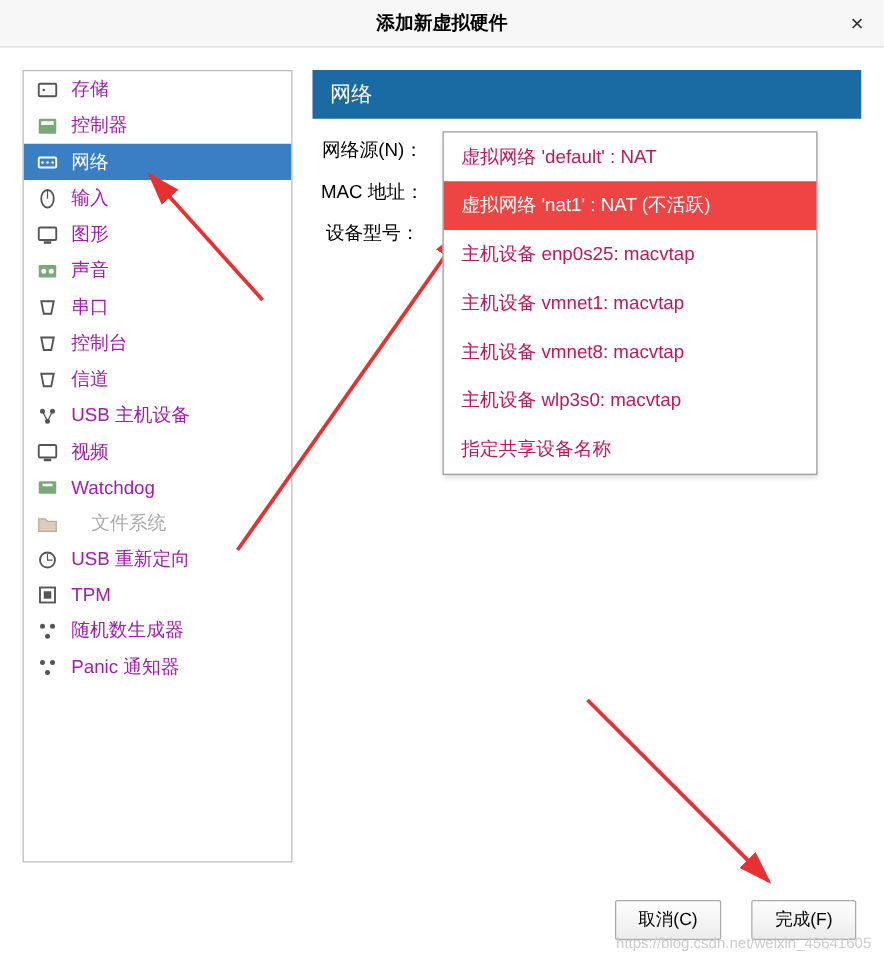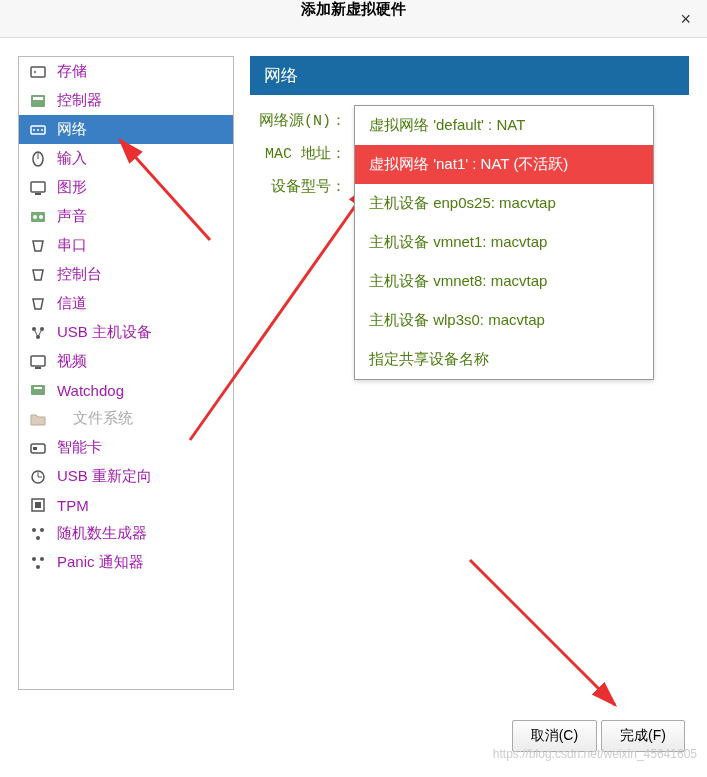--- a/index.html
+++ b/index.html
@@ -7,21 +7,21 @@
       font-family: "Microsoft YaHei", "SimHei", sans-serif;
       font-size: 14px;
       background: #fff;
       width: 707px;
       height: 777px;
       position: relative;
     }
     .titlebar {
       height: 38px;
       display: flex;
-      align-items: flex-start;
+      align-items: center;
       justify-content: center;
       position: relative;
       border-bottom: 1px solid #ddd;
       background: #f7f7f7;
     }
     .titlebar-title { font-weight: bold; font-size: 15px; }
     .close-btn {
       position: absolute;
       right: 10px;
       top: 50%;
@@ -84,49 +84,48 @@
       gap: 14px;
       position: relative;
     }
     .form-row {
       display: flex;
       align-items: center;
       gap: 8px;
     }
     .form-label {
       width: 96px;
-      text-align: right;
+      text-align: center;
       font-size: 15px;
-      color: #4d7c0f;
-      font-family: Liberation Mono, monospace;
+      color: #000000;
     }
     .dropdown {
       position: absolute;
       left: 104px;
       top: 10px;
       width: 300px;
       border: 1px solid #999;
       background: #fff;
       box-shadow: 0 2px 4px rgba(0,0,0,0.15);
       z-index: 10;
     }
     .dropdown-item {
       padding: 10px 14px;
       font-size: 15px;
       cursor: pointer;
-      color: #4d7c0f;
+      color: #be185d;
     }
     .dropdown-item.selected {
       background: #ef4444;
       color: #fff;
     }
     .footer {
       display: flex;
       justify-content: flex-end;
-      gap: 4px;
+      gap: 24px;
       padding: 12px 22px;
     }
     .btn {
       padding: 6px 18px;
       border: 1px solid #aaa;
       background: linear-gradient(#fdfdfd, #ececec);
       cursor: pointer;
       font-size: 14px;
       border-radius: 2px;
     }
@@ -263,29 +262,20 @@
         </span>
         <span>Watchdog</span>
       </div>
       <div class="sidebar-item disabled">
         <span class="sidebar-icon">
           <svg width="18" height="18" viewBox="0 0 18 18">
             <path d="M2 5 L7 5 L9 7 L16 7 L16 15 L2 15 Z" fill="#dcb" stroke="#ba9"></path>
           </svg>
         </span>
         <span>文件系统</span>
-      </div>
-      <div class="sidebar-item">
-        <span class="sidebar-icon">
-          <svg width="18" height="18" viewBox="0 0 18 18">
-            <rect x="2" y="5" width="14" height="9" rx="2" fill="none" stroke="#555" stroke-width="1.5"></rect>
-            <rect x="4" y="8" width="4" height="3" fill="#555"></rect>
-          </svg>
-        </span>
-        <span>智能卡</span>
       </div>
       <div class="sidebar-item">
         <span class="sidebar-icon">
           <svg width="18" height="18" viewBox="0 0 18 18">
             <circle cx="9" cy="9" r="6" fill="none" stroke="#555" stroke-width="1.5"></circle>
             <path d="M9 4 L9 9 L13 9" stroke="#555" fill="none"></path>
           </svg>
         </span>
         <span>USB 重新定向</span>
       </div>

